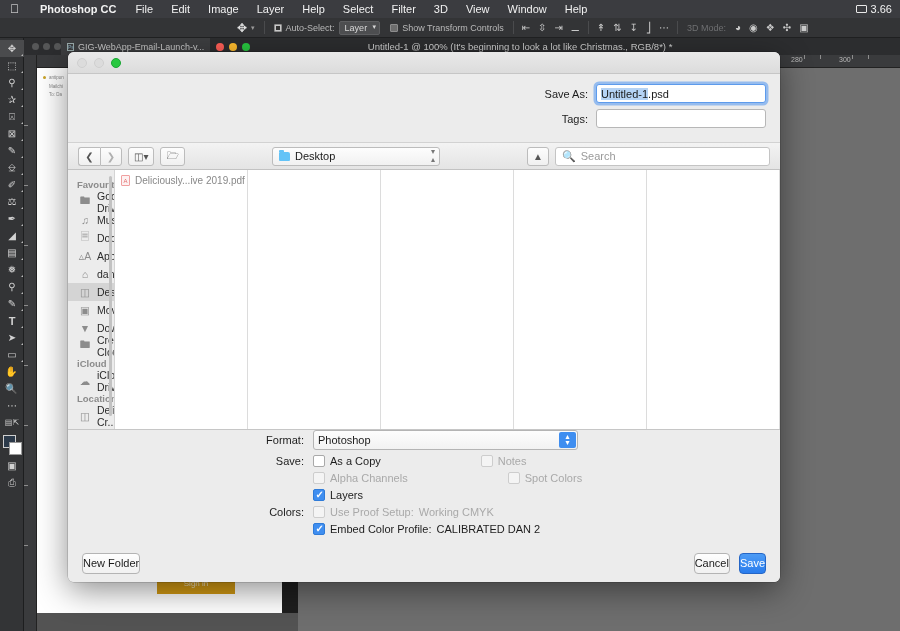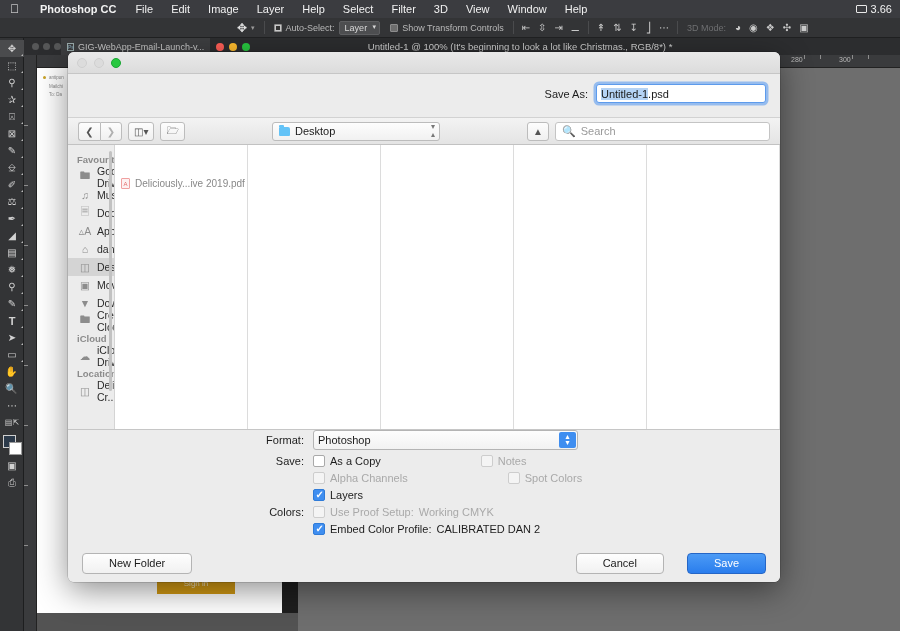--- a/index.html
+++ b/index.html
@@ -138,21 +138,21 @@
   
   .dlg-body{ flex:1; display:flex; background:#fff; border-bottom:1px solid #c6c6c6; overflow:hidden;}
   .sidebar{ width:112px; background:#ececec; border-right:1px solid #d4d4d4; padding-top:6px; overflow:hidden; position:relative;}
   .sb-head{ font-size:9.5px; color:#8b8b8b; padding:3px 0 3px 9px; font-weight:bold;}
   .sb-item{ height:18px; display:flex; align-items:center; gap:6px; padding-left:11px; font-size:10.5px; color:#2b2b2b;}
   .sb-item.active{ background:#d4d4d4;}
   .sb-ico{ width:12px; height:11px; flex:0 0 12px; display:flex; align-items:center; justify-content:center; color:#8c8c8c;}
   .sb-scroll{ position:absolute; right:2px; top:6px; width:3px; height:240px; background:#c2c2c2; border-radius:2px;}
   .cols{ flex:1; display:flex; }
   .col{ width:133px; border-right:1px solid #dcdcdc; padding-top:3px; }
-  .fileitem{ height:15px; display:flex; align-items:center; gap:5px; padding-left:6px; font-size:10px; color:#888;margin-top:28px;}
+  .fileitem{ height:15px; display:flex; align-items:center; gap:5px; padding-left:6px; font-size:10px; color:#888;}
   .pdf-ico{ width:9px;height:11px; border:1px solid #f0a0a0; background:#fdf1f1; border-radius:1px;
     color:#e06a6a; font-size:6px; text-align:center; line-height:10px;}
 
   
   .dlg-opts{ background:#ececec; padding:0 0 4px 0;}
   .orow{ display:flex; align-items:center; margin-bottom:5px;}
   .olabel{ width:245px; text-align:right; padding-right:9px; font-size:11px; color:#1d1d1d;}
   .popup{ width:265px; height:20px; background:linear-gradient(#fdfdfd,#f2f2f2); border:1px solid #b4b4b4;
     border-radius:3px; display:flex; align-items:center; padding:0 4px; font-size:11px; position:relative;}
   .popup-arrows{ position:absolute; right:1px; top:1px; width:17px; height:16px; background:#3f8ef0; border-radius:2px;
@@ -161,24 +161,24 @@
   .chk.off{ color:#a9a9a9;}
   .box{ width:12px;height:12px; border:1px solid #a9a9a9; background:#fff; border-radius:2px; flex:0 0 12px;}
   .box.dis{ border-color:#cdcdcd; background:#f4f4f4;}
   .box.on{ background:#3f8ef0; border-color:#2f7bd8; position:relative;}
   .box.on:after{ content:"\2713"; position:absolute; left:1.5px; top:-1px; color:#fff; font-size:10px; font-weight:bold;}
   .chkcol2{ margin-left:100px; }
 
   
   .dlg-foot{ height:38px; background:#ececec; display:flex; align-items:center; padding:0 14px;}
   .btn{ height:21px; border-radius:4px; border:1px solid #b4b4b4; background:linear-gradient(#fefefe,#f1f1f1);
-    display:flex; align-items:center; justify-content:center; padding:0 26px; font-size:11px; color:#1b1b1b;}
+    display:flex; align-items:center; justify-content:center; padding:0 0; font-size:11px; color:#1b1b1b;}
   .btn.primary{ background:linear-gradient(#4c9bf5,#2a7ded); border-color:#2566c6; color:#fff;}
   .foot-spacer{ flex:1; }
-  .foot-right{ display:flex; gap:23px;}
+  .foot-right{ display:flex; gap:9px;}
 </style>
 </head>
 <body>
 
 <div class="root">
 
   <div class="menubar">
     <span class="apple"></span>
     <span class="appname">Photoshop CC</span>
     <span class="mi">File</span>
@@ -332,20 +332,24 @@
     </div>
 
     <div class="dlg-top">
       <div class="fieldrow">
         <span class="flabel">Save As:</span>
         <span class="ftext">
           <span class="sel-text">Untitled-1</span>
             <span>.psd</span>
         </span>
       </div>
+      <div class="fieldrow">
+        <span class="flabel">Tags:</span>
+        <span class="ftext plain"></span>
+      </div>
     </div>
 
     <div class="dlg-nav">
       <span class="navgrp">
         <span class="navbtn">❮</span>
         <span class="navbtn" style="color:#b0b0b0">❯</span>
       </span>
       <span class="navbtn">◫▾</span>
       <span class="navbtn">🗁</span>
       <span class="pathpop">

